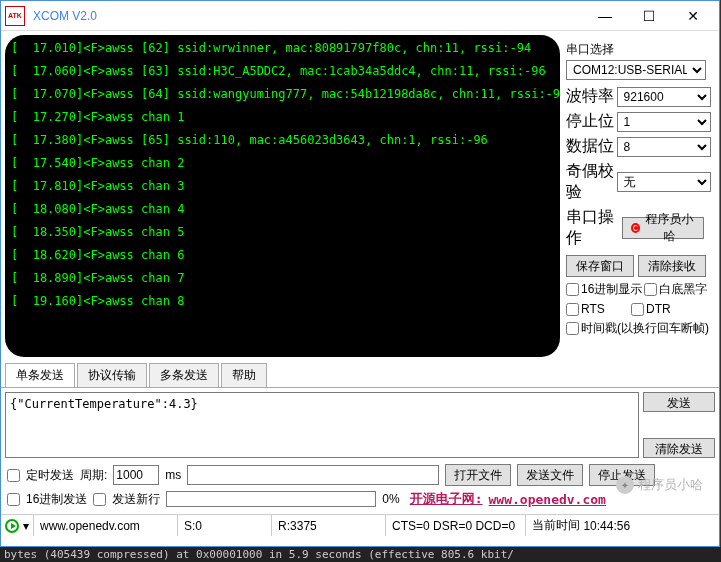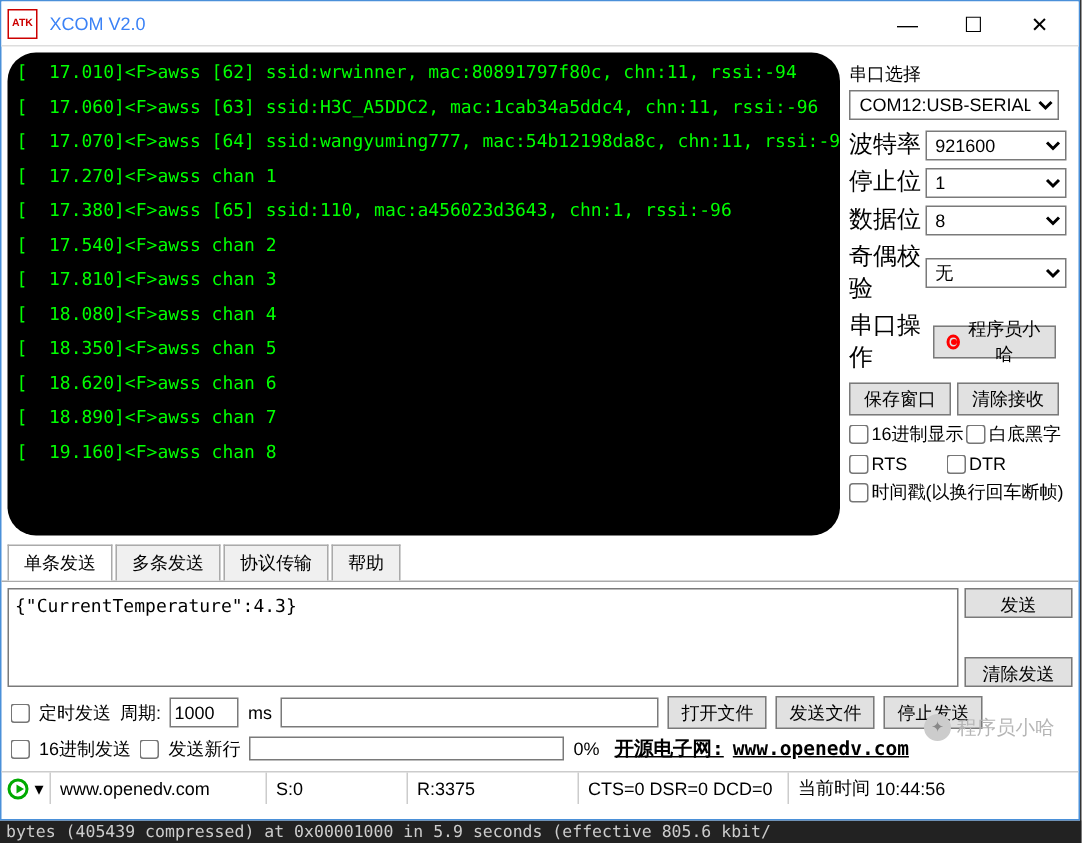--- a/index.html
+++ b/index.html
@@ -29,21 +29,21 @@
 .tabs { display: flex; border-bottom: 1px solid #aaa; padding: 0 4px; margin-top: 2px; }
 .tab { padding: 3px 10px; font-size: 12px; border: 1px solid #aaa; border-bottom: none; background: #f0f0f0; margin-right: 2px; cursor: pointer; }
 .tab.active { background: #fff; }
 .send-area { display: flex; padding: 4px; gap: 4px; height: 74px; }
 .send-text { flex: 1; border: 1px solid #7a7a7a; padding: 4px; font-family: monospace; font-size: 12px; resize: none; }
 .send-btns { display: flex; flex-direction: column; gap: 6px; width: 72px; justify-content: flex-start; }
 .send-btns .btn { height: 20px; }
 .bottom-opts { padding: 2px 6px; }
 .bot-row { display: flex; align-items: center; gap: 6px; margin-bottom: 4px; font-size: 12px; }
 .progress { flex: 1; height: 16px; border: 1px solid #7a7a7a; max-width: 210px; }
-.link { color: #000000; font-family: monospace; font-size: 13px; font-weight: bold; text-decoration: underline; }
+.link { color: #be185d; font-family: monospace; font-size: 13px; font-weight: bold; text-decoration: underline; }
 .statusbar { border-top: 1px solid #ccc; height: 22px; display: flex; align-items: center; font-size: 12px; padding: 0 4px; gap: 4px; }
 .status-seg { border-left: 1px solid #ccc; padding: 0 6px; height: 100%; display: flex; align-items: center; }
 .status-icon { width: 14px; height: 14px; border: 2px solid #0a0; border-radius: 50%; position: relative; }
 .status-icon::after { content: ''; position: absolute; width: 0; height: 0; border-left: 5px solid #0a0; border-top: 3px solid transparent; border-bottom: 3px solid transparent; top: 2px; left: 4px; }
 .footer-strip { background: #222; color: #ccc; font-family: monospace; font-size: 11px; padding: 1px 4px; white-space: pre; overflow: hidden; }
 .watermark { position: absolute; right: 16px; bottom: 52px; color: #b5b5b5; font-size: 13px; display: flex; align-items: center; gap: 4px; pointer-events: none; }
 .wm-icon { width: 18px; height: 18px; border-radius: 50%; background: #ccc; display: flex; align-items: center; justify-content: center; font-size: 10px; color: #888; }
 input[type="checkbox"] { width: 13px; height: 13px; }
 </style>
 </head>
@@ -120,22 +120,22 @@
         </div>
       <div class="chk-row">
           <input type="checkbox" style="">
           <span>时间戳(以换行回车断帧)</span>
         </div>
     </div>
   </div>
 
   <div class="tabs">
     <div class="tab active">单条发送</div>
+    <div class="tab">协议传输</div>
     <div class="tab">多条发送</div>
-    <div class="tab">协议传输</div>
     <div class="tab">帮助</div>
   </div>
 
   <div class="send-area">
     <textarea class="send-text" style="">{"CurrentTemperature":4.3}</textarea>
     <div class="send-btns">
       <button class="btn">发送</button>
       <div style="flex:1"></div>
       <button class="btn">清除发送</button>
     </div>

